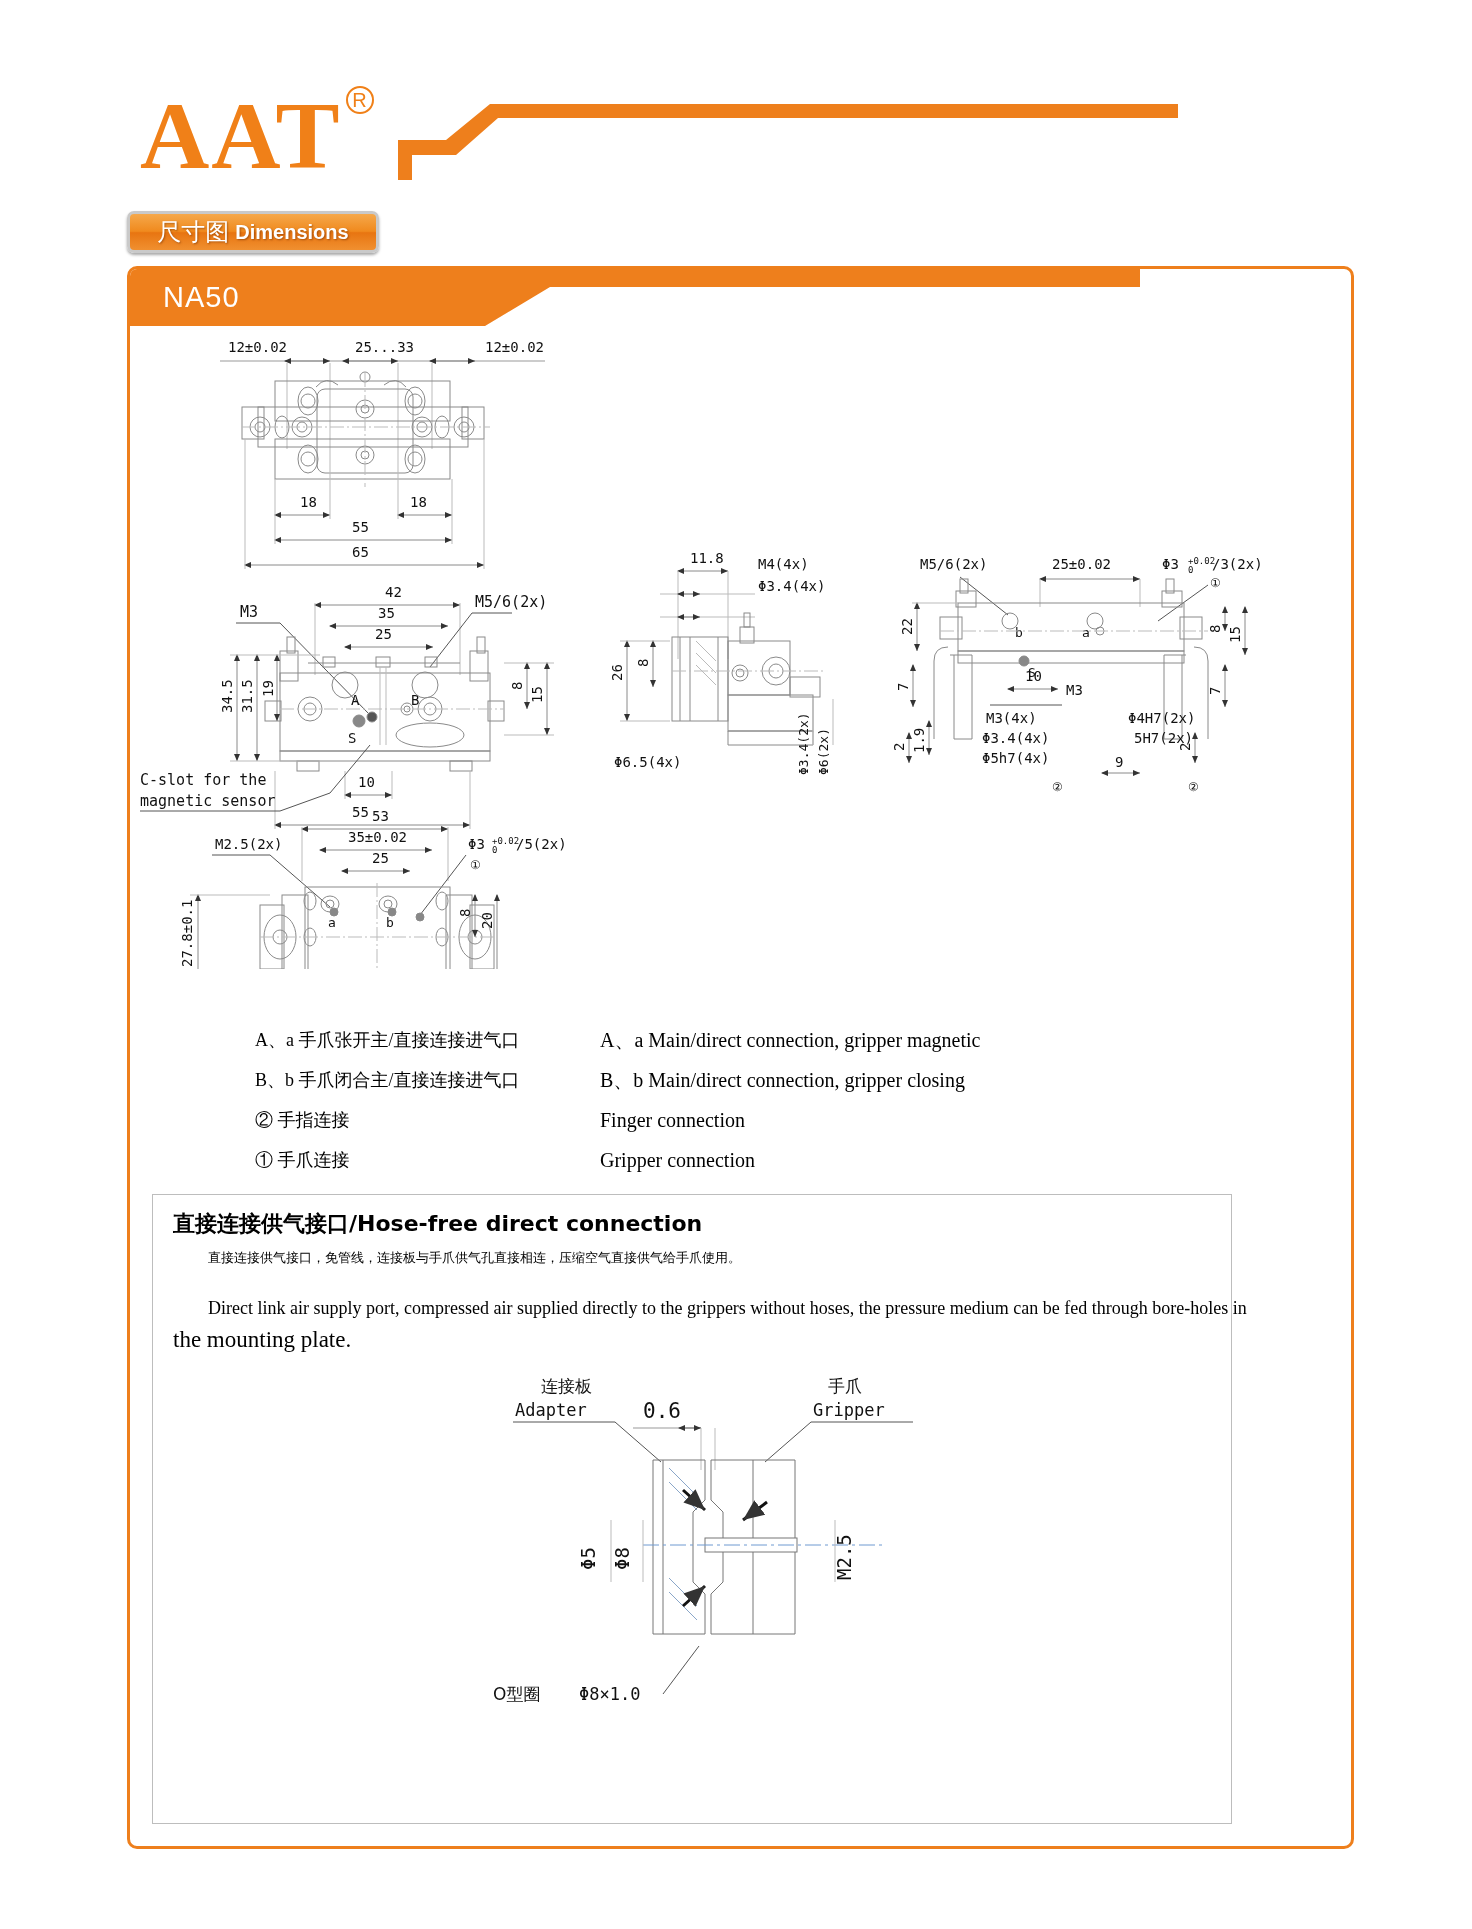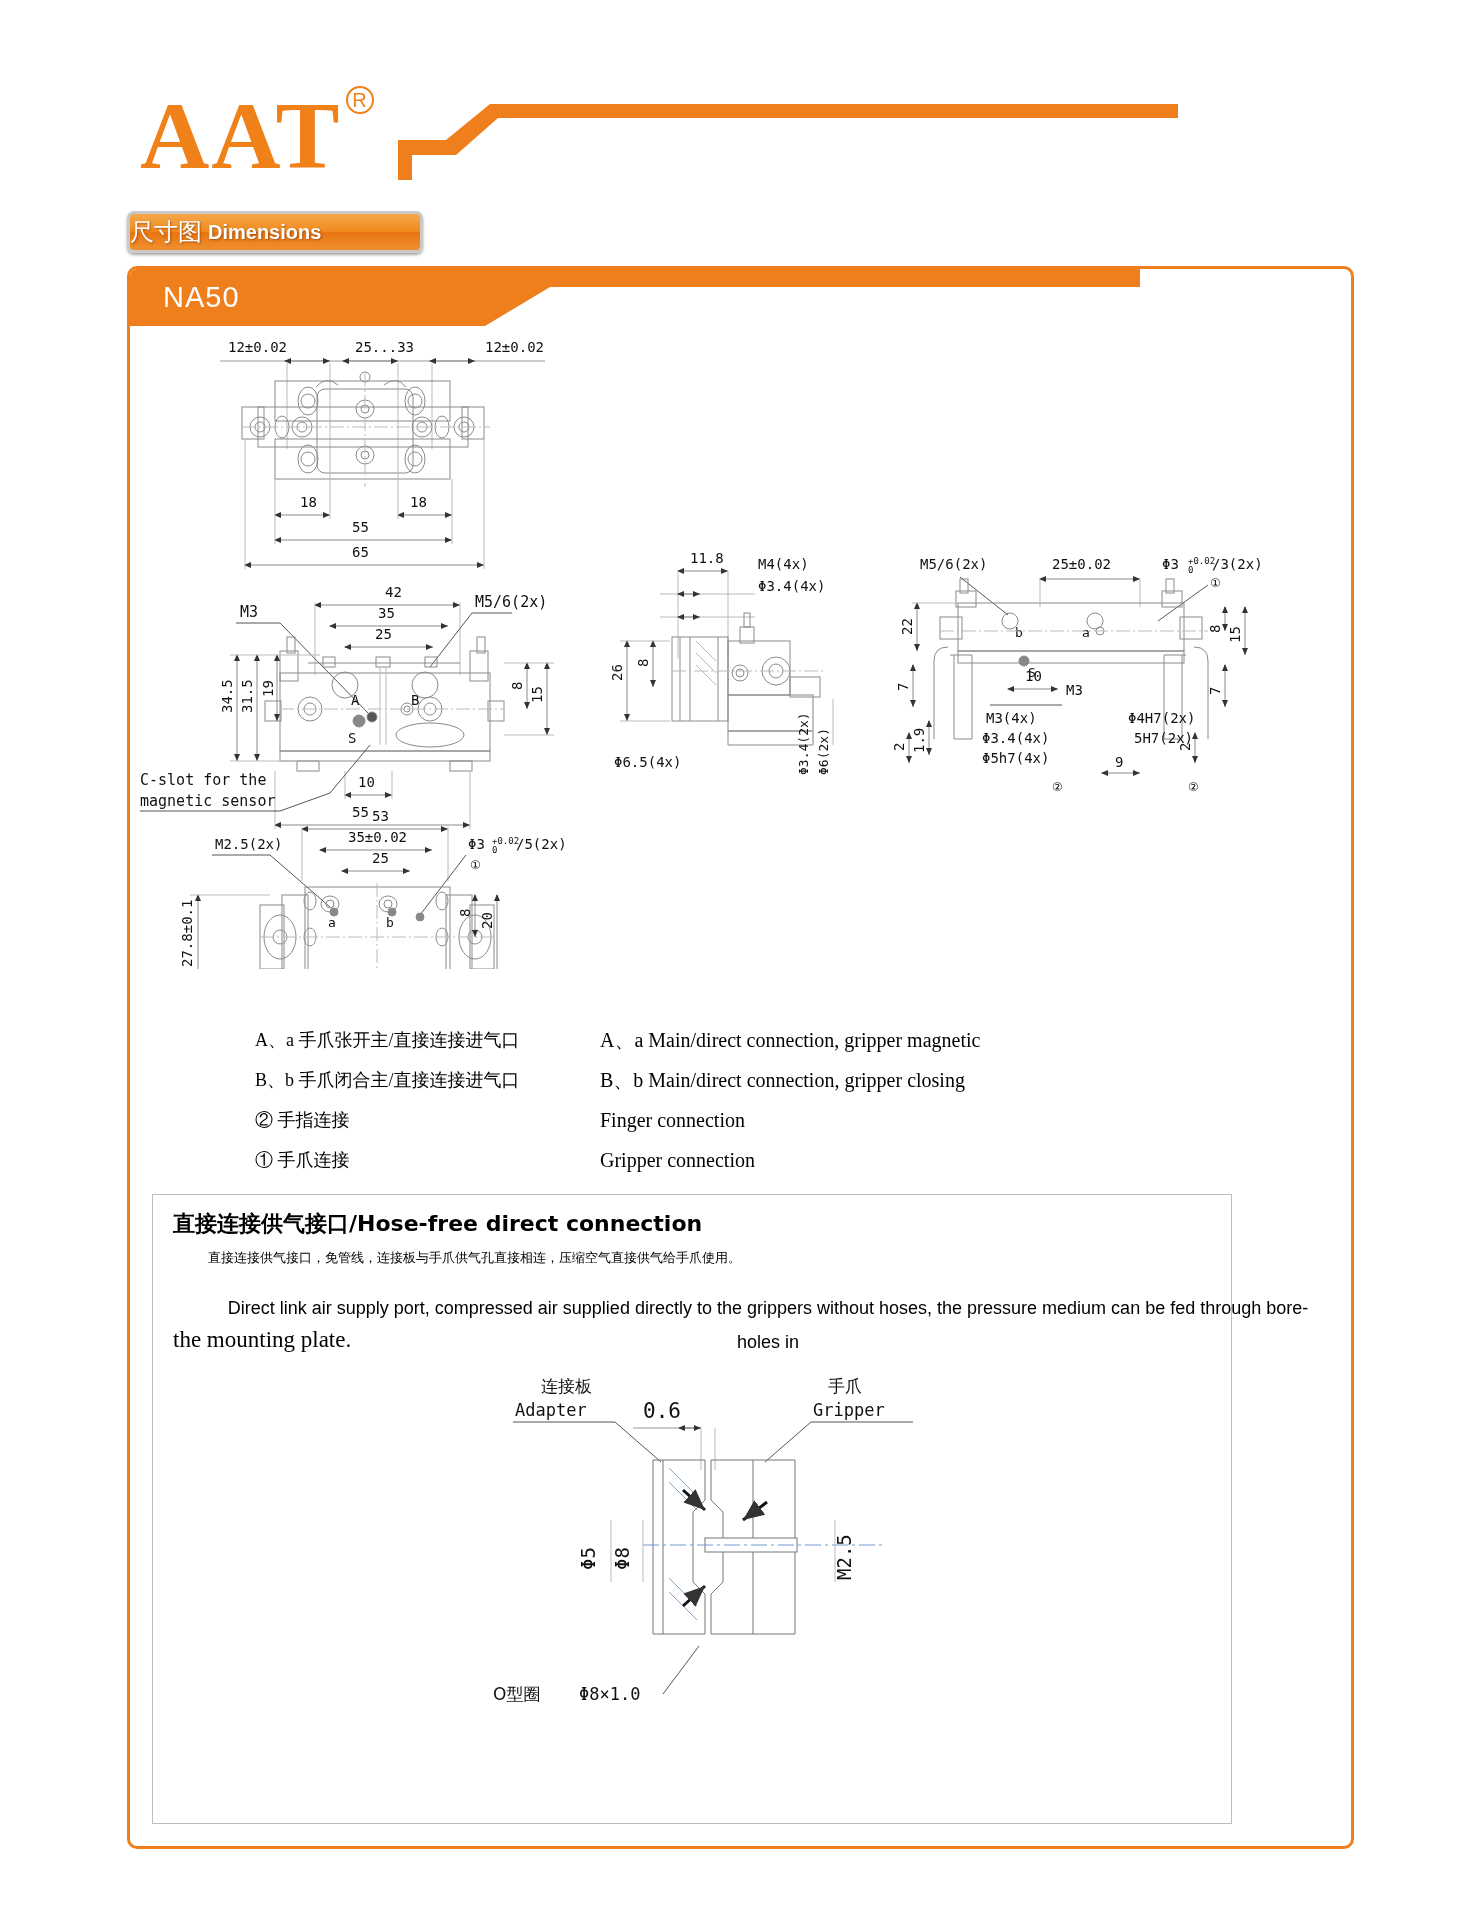--- a/index.html
+++ b/index.html
@@ -41,26 +41,26 @@
     line-height:25px;
     font-size:20px;
     font-family:"Liberation Sans", sans-serif;
   }
   
   #logo-swoosh { position:absolute; left:398px; top:100px; }
 
   
   #dim-pill {
     position:absolute; left:127px; top:211px;
-    width:296px; height:42px;
+    width:252px; height:42px;
     border-radius:7px;
     background:linear-gradient(to bottom,#F5A84B 0%, #F08A1E 48%, #E87511 52%, #F09030 100%);
     border:3px solid #c9c9c9;
     box-shadow:0 2px 3px rgba(0,0,0,.35);
-    display:flex; align-items:center; justify-content:flex-start;
+    display:flex; align-items:center; justify-content:center;
   }
   #dim-pill .cn {
     color:#fff; font-size:24px; font-family:"Liberation Sans", sans-serif;
     text-shadow:1px 1px 2px rgba(120,50,0,.6);
   }
   #dim-pill .en {
     color:#fff; font-size:20px; font-family:"Liberation Sans", sans-serif;
     margin-left:6px; font-weight:600;
     text-shadow:1px 1px 2px rgba(120,50,0,.6);
   }
@@ -105,21 +105,21 @@
     position:absolute; left:22px; top:925px;
     width:1080px; height:630px;
     border:1px solid #bdbdbd;
   }
   #hf-title {
     position:absolute; left:20px; top:14px;
     font-size:22px; font-weight:bold;
     font-family:"DejaVu Sans", sans-serif;
   }
   #hf-p1 { position:absolute; left:55px; top:54px; font-size:13px; font-family:"DejaVu Sans", sans-serif; }
-  #hf-p2 { position:absolute; left:55px; top:96px; font-size:18px; font-family:Liberation Sans, sans-serif; width:1120px; line-height:34px;text-align:center;}
+  #hf-p2 { position:absolute; left:55px; top:96px; font-size:18px; font-family:Liberation Serif, serif; width:1120px; line-height:34px;}
   #hf-p3 { position:absolute; left:20px; top:132px; font-size:23px; font-family:"Liberation Serif", serif;}
   #hf-svg { position:absolute; left:330px; top:175px; }
 </style>
 </head>
 <body>
 
 <div id="logo-block">
   <span class="logo-text">AAT</span><span class="logo-reg"><span class="reg-circle">R</span></span>
 </div>
 

